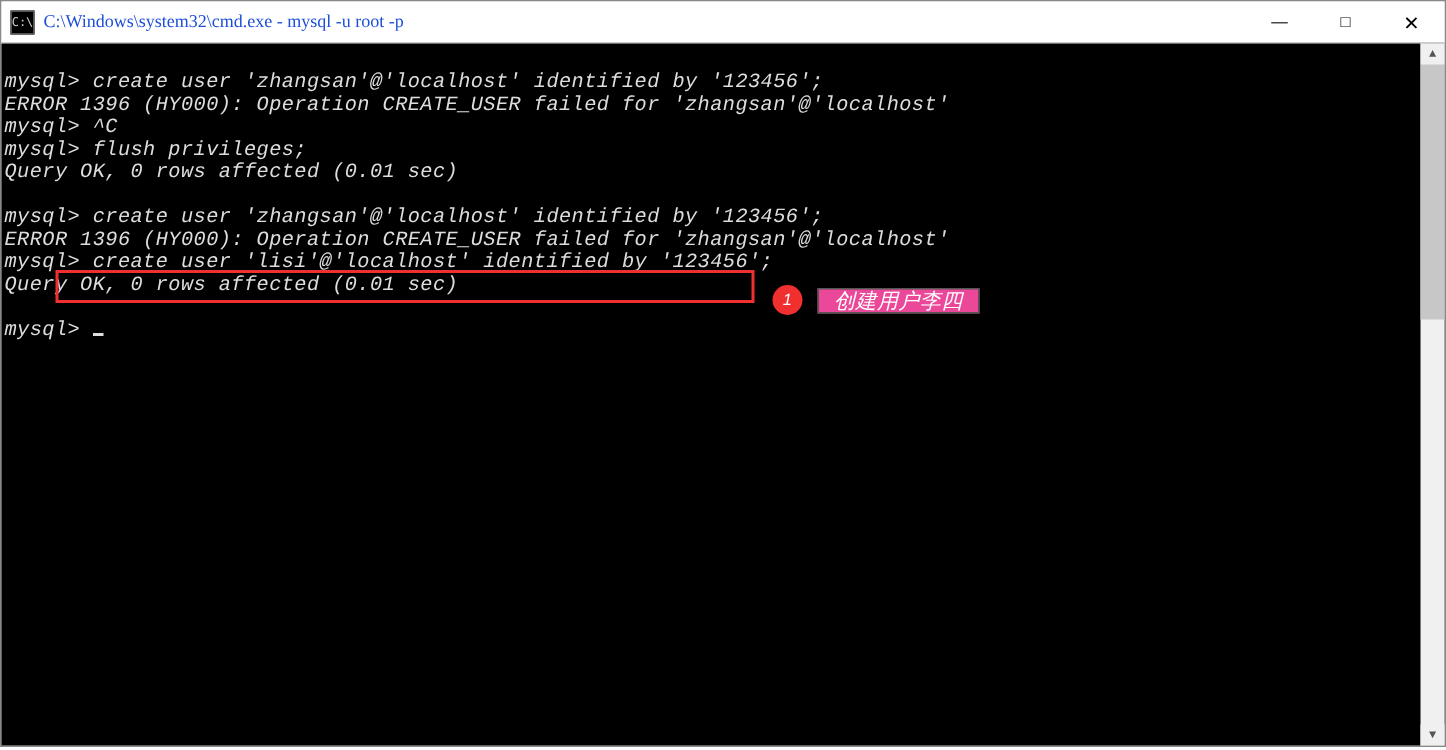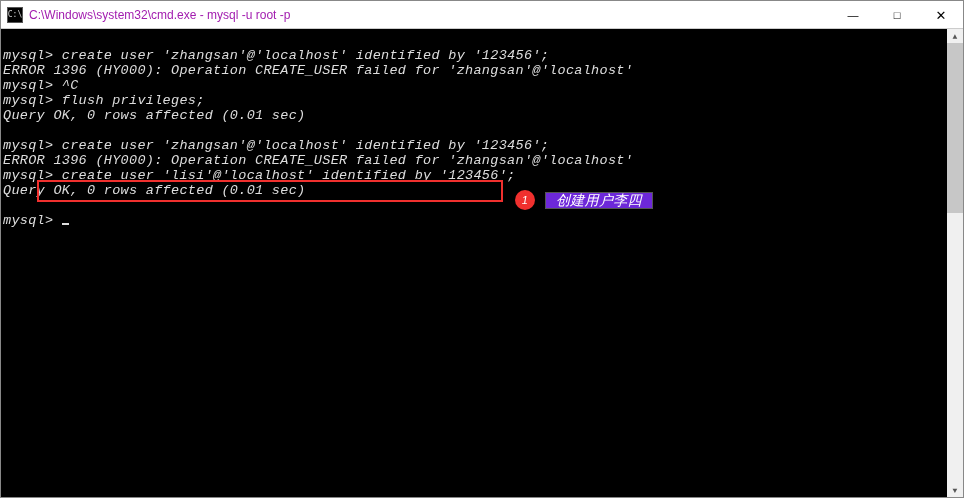--- a/index.html
+++ b/index.html
@@ -33,23 +33,23 @@
       background: #000;
       border: 1px solid #555;
       display: inline-flex;
       align-items: center;
       justify-content: center;
       color: #ccc;
       font-size: 8px;
       font-family: monospace;
     }
     .titlebar-title {
-      font-family: Liberation Sans, sans-serif;
+      font-family: Liberation Serif, serif;
       font-size: 12px;
-      color: #a21caf;
+      color: #1d4ed8;
       flex: 1;
     }
     .win-controls {
       display: flex;
       height: 100%;
     }
     .win-btn {
       width: 44px;
       height: 28px;
       display: flex;
@@ -121,21 +121,21 @@
       border-radius: 50%;
       background: #f0302e;
       color: #fff;
       font-size: 11px;
       display: flex;
       align-items: center;
       justify-content: center;
       font-family: Arial, sans-serif;
     }
     .anno-label {
-      background: #6d28d9;
+      background: #ec4899;
       color: #fff;
       padding: 0 10px;
       font-family: "Microsoft YaHei", sans-serif;
       font-size: 14px;
       border: 1px solid #555;
     }
     .cursor {
       display: inline-block;
       width: 7px;
       height: 2px;

